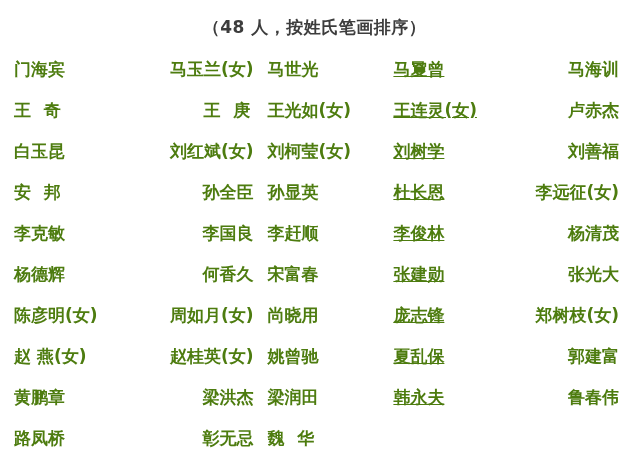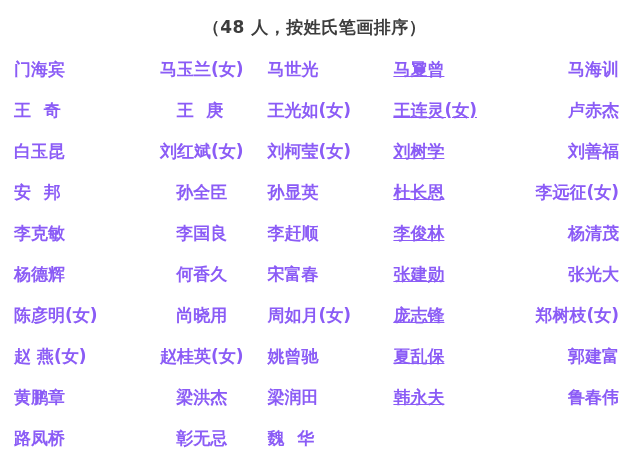--- a/index.html
+++ b/index.html
@@ -32,33 +32,33 @@
   }
   .name-grid {
     display: grid;
     grid-template-columns: repeat(5, 1fr);
     padding: 0 10px 0 10px;
     row-gap: 0px;
   }
   .name-cell {
     font-size: 17px;
     font-weight: bold;
-    color: #8b5cf6;
+    color: #4d7c0f;
     height: 41px;
     line-height: 41px;
     text-align: center;
     white-space: nowrap;
     overflow: hidden;
   }
   .name-cell.empty {
     color: transparent;
   }
   
   .name-grid > .name-cell:nth-child(5n+1) { text-align: left; padding-left: 4px; }
-  .name-grid > .name-cell:nth-child(5n+2) { text-align: center; padding-left: 18px; }
+  .name-grid > .name-cell:nth-child(5n+2) { text-align: right; padding-left: 18px; }
   .name-grid > .name-cell:nth-child(5n+3) { text-align: left; padding-left: 14px; }
   .name-grid > .name-cell:nth-child(5n+4) { text-align: left; padding-left: 18px; text-decoration: underline; }
   .name-grid > .name-cell:nth-child(5n+5) { text-align: right; padding-left: 14px; }
   .spaced {
     letter-spacing: 0.2em;
   }
 </style>
 </head>
 <body>
 
@@ -97,22 +97,22 @@
     <div class="name-cell">李俊林</div>
     <div class="name-cell">杨清茂</div>
 
     <div class="name-cell">杨德辉</div>
     <div class="name-cell">何香久</div>
     <div class="name-cell">宋富春</div>
     <div class="name-cell">张建勋</div>
     <div class="name-cell">张光大</div>
 
     <div class="name-cell">陈彦明(女)</div>
+    <div class="name-cell">周如月(女)</div>
     <div class="name-cell">尚晓用</div>
-    <div class="name-cell">周如月(女)</div>
     <div class="name-cell">庞志锋</div>
     <div class="name-cell">郑树枝(女)</div>
 
     <div class="name-cell">赵 燕(女)</div>
     <div class="name-cell">赵桂英(女)</div>
     <div class="name-cell">姚曾驰</div>
     <div class="name-cell">夏乱保</div>
     <div class="name-cell">郭建富</div>
 
     <div class="name-cell">黄鹏章</div>

